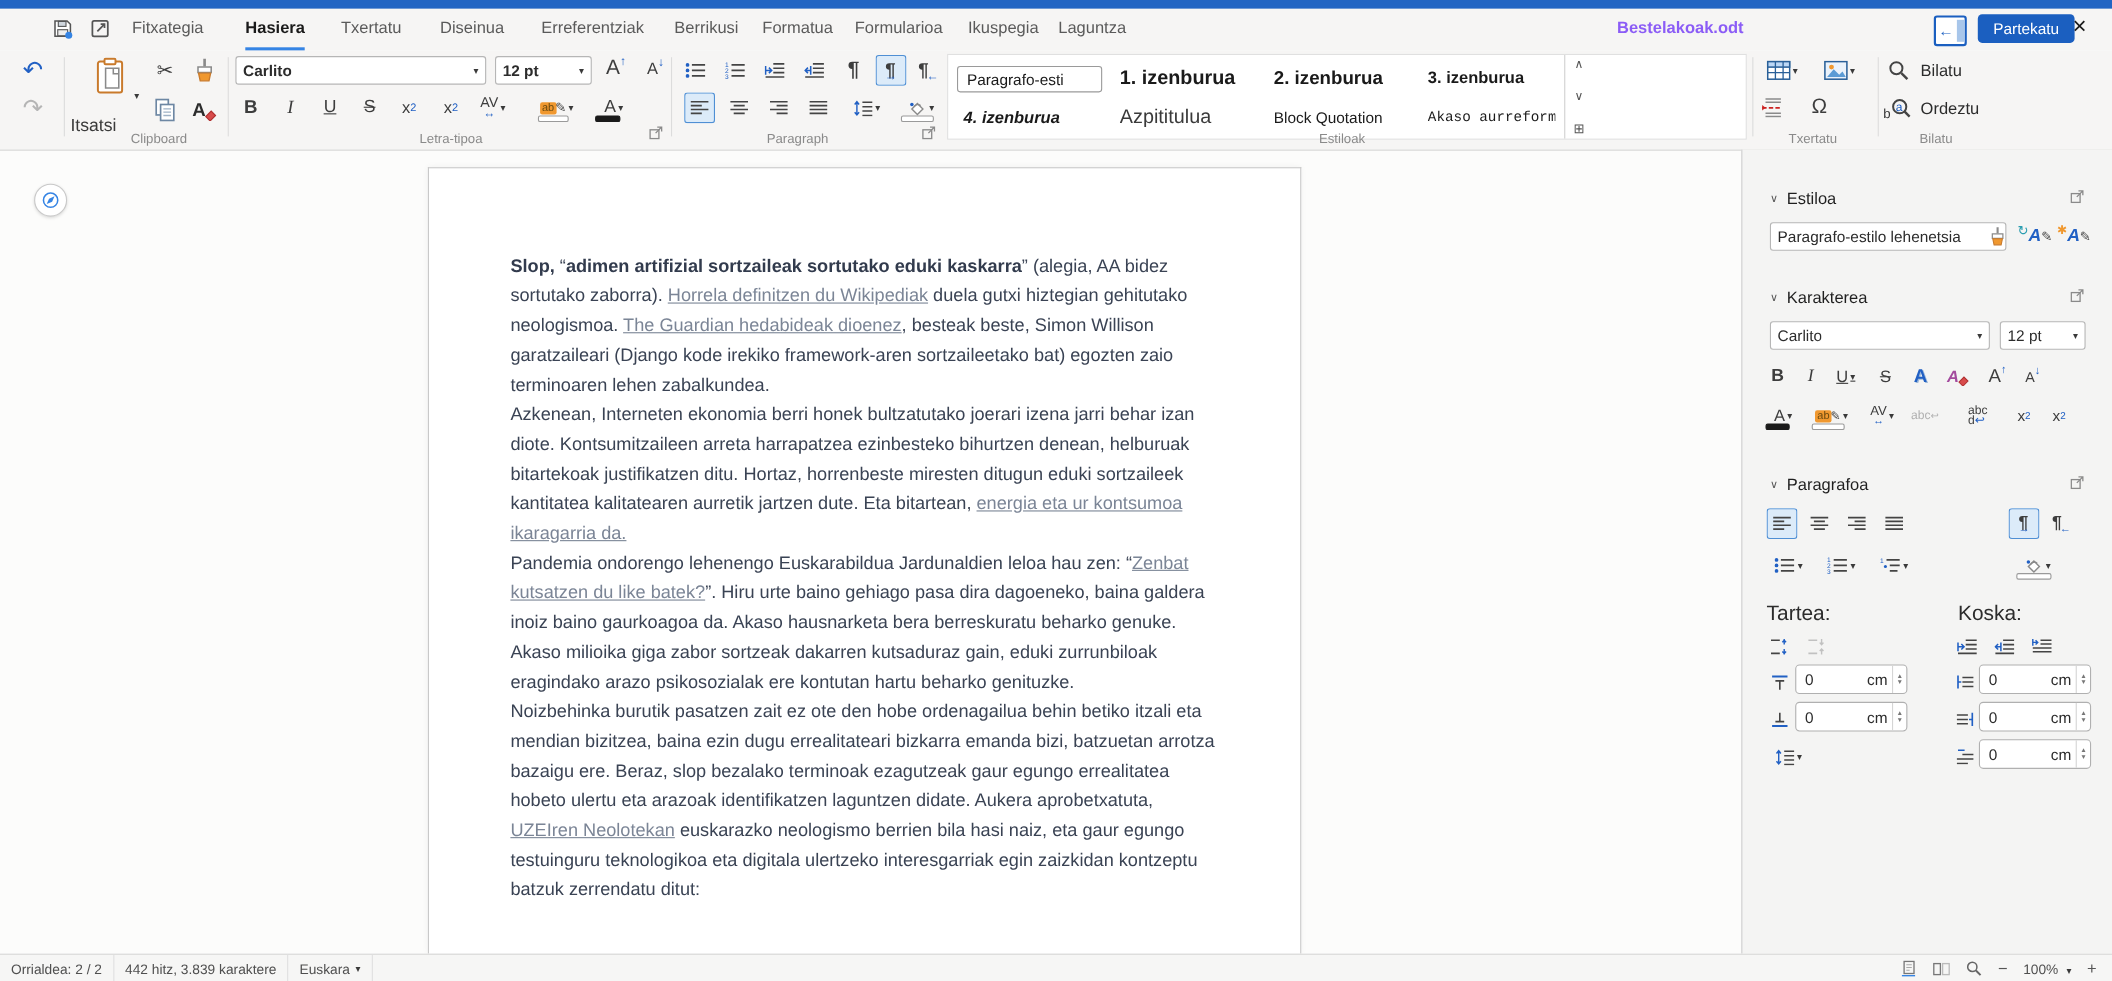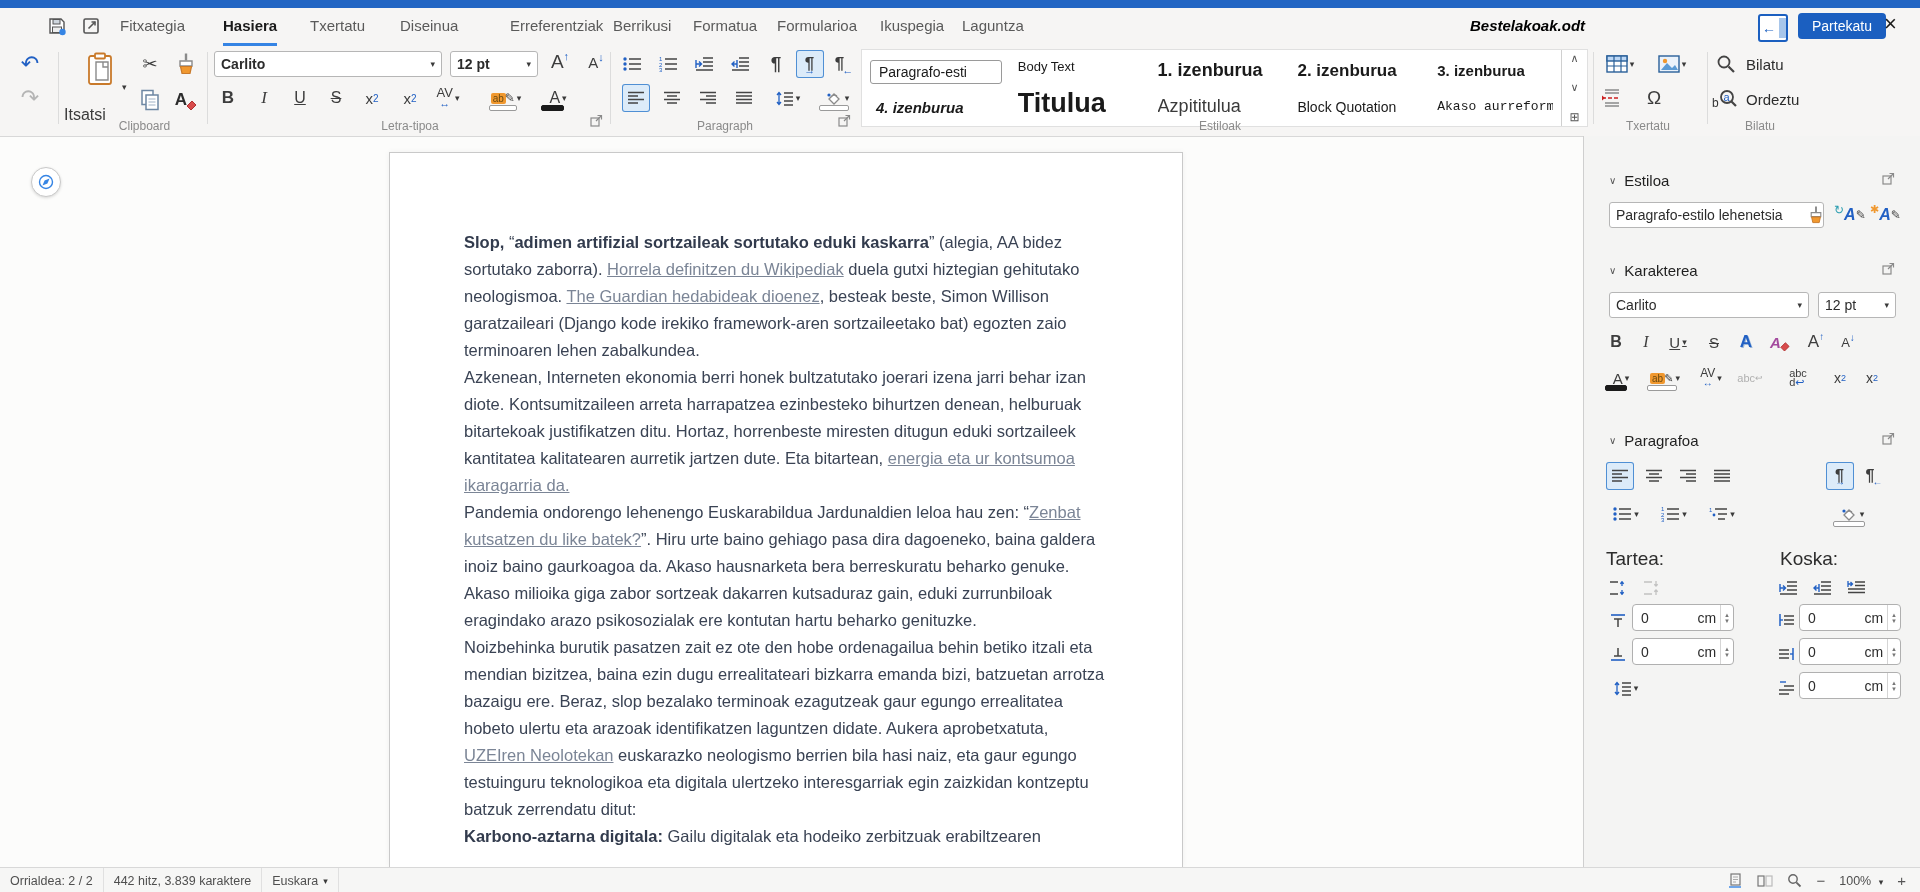--- a/index.html
+++ b/index.html
@@ -4,21 +4,21 @@
 <style>
   html,body{margin:0;padding:0;}
   body{font-family:"Liberation Sans",sans-serif;background:#e0e0e0;}
   #app{position:relative;width:1920px;height:892px;background:#fcfcfb;overflow:hidden;}
   .abs{position:absolute;}
   
   .topstrip{left:0;top:0;width:1920px;height:8px;background:#2265c3;}
   .menubar{left:0;top:8px;width:1920px;height:38px;background:#f6f5f4;}
   .menu-item{position:absolute;top:0;height:35px;display:flex;align-items:center;font-size:15px;color:#5a5a5a;cursor:default;}
   .menu-item.active{color:#1a1a1a;font-weight:bold;border-bottom:3px solid #3584e4;height:35px;}
-  .win-title{font-size:15px;font-weight:bold;color:#000000;font-style:italic;}
+  .win-title{font-size:15px;font-weight:bold;color:#8b5cf6;}
   .share-btn{background:#1b5fc0;color:#fff;font-size:14px;border-radius:4px;padding:5px 14px;}
   
   .toolbar{left:0;top:46px;width:1920px;height:90px;background:#f6f5f4;border-bottom:1px solid #d8d8d8;}
   .tb-sep{position:absolute;top:6px;width:1px;height:72px;background:#dcdcdc;}
   .cap{position:absolute;bottom:3px;font-size:12px;color:#8a8a8a;text-align:center;}
   .ib{position:absolute;display:flex;align-items:center;justify-content:center;height:28px;min-width:28px;border-radius:3px;color:#3d3d3d;}
   .sel{background:#dcebf9;box-shadow:inset 0 0 0 1px #4f8fd4;}
   .dd{font-size:9px;color:#3a3a3a;margin-left:2px;}
   .combo{position:absolute;background:#fff;border:1px solid #b6b6b6;border-radius:3px;display:flex;align-items:center;justify-content:space-between;font-size:14px;color:#2c2c2c;padding:0 6px;height:26px;box-sizing:border-box;overflow:hidden;white-space:nowrap;}
   .combo .val{overflow:hidden;white-space:nowrap;}
@@ -71,21 +71,21 @@
       <svg width="18" height="18" viewBox="0 0 18 18">
           <rect x="2" y="2" width="14" height="14" rx="1.5" fill="none" stroke="#555" stroke-width="1.6"></rect>
           <path d="M6.5 11.5 L13 5" stroke="#555" stroke-width="1.6"></path>
           <path d="M9.5 5H13v3.5" fill="none" stroke="#555" stroke-width="1.6"></path>
         </svg>
     </div>
     <div class="menu-item" style="left:120px;">Fitxategia</div>
     <div class="menu-item active" style="left:223px;">Hasiera</div>
     <div class="menu-item" style="left:310px;">Txertatu</div>
     <div class="menu-item" style="left:400px;">Diseinua</div>
-    <div class="menu-item" style="left:492px;margin-left:18px;">Erreferentziak</div>
+    <div class="menu-item" style="left:492px;">Erreferentziak</div>
     <div class="menu-item" style="left:613px;">Berrikusi</div>
     <div class="menu-item" style="left:693px;">Formatua</div>
     <div class="menu-item" style="left:777px;">Formularioa</div>
     <div class="menu-item" style="left:880px;">Ikuspegia</div>
     <div class="menu-item" style="left:962px;">Laguntza</div>
 
     <div class="abs win-title" style="left:1470px;top:9px;">Bestelakoak.odt</div>
     <div class="abs" style="left:1758px;top:6px;width:26px;height:24px;border:2px solid #1b5fc0;border-radius:3px;background:#fff;display:flex;align-items:center;">
       <span style="color:#1b5fc0;font-size:14px;margin-left:2px;">←</span>
       <span style="margin-left:auto;width:7px;height:20px;background:#a8c6ea;"></span>
@@ -261,24 +261,20 @@
           <rect x="1" y="4" width="8" height="8" fill="none" stroke="#8a8a8a" stroke-width="1.2"></rect>
           <path d="M6 7 L11.5 1.5 M7.5 1.5h4v4" fill="none" stroke="#8a8a8a" stroke-width="1.2"></path>
         </svg>
     </div>
     <div class="cap" style="left:640px;width:170px;">Paragraph</div>
 
     <div class="gallery">
       <div class="gal-col" style="width:148px;">
         <div class="gal-cell" style="border:1px solid #9a9a9a;border-radius:3px;padding:3px 8px;font-size:14px;">Paragrafo-esti</div>
         <div class="gal-cell" style="font-size:15px;font-weight:bold;font-style:italic;padding-left:6px;">4. izenburua</div>
-      </div>
-      <div class="gal-col">
-        <div class="gal-cell" style="font-size:13px;">Body Text</div>
-        <div class="gal-cell" style="font-size:27px;font-weight:bold;line-height:28px;">Titulua</div>
       </div>
       <div class="gal-col">
         <div class="gal-cell" style="font-size:18px;font-weight:bold;">1. izenburua</div>
         <div class="gal-cell" style="font-size:18px;color:#3a3a3a;">Azpititulua</div>
       </div>
       <div class="gal-col">
         <div class="gal-cell" style="font-size:17px;font-weight:bold;">2. izenburua</div>
         <div class="gal-cell" style="font-size:14px;">Block Quotation</div>
       </div>
       <div class="gal-col" style="width:132px;">
@@ -340,21 +336,20 @@
     </div>
     <div class="cap" style="left:1700px;width:120px;">Bilatu</div>
   </div>
 
   <div class="abs doc-page">
     <div class="doc-text">
         <p><span class="run-b">Slop,</span><span> “</span><span class="run-b">adimen artifizial sortzaileak sortutako eduki kaskarra</span><span>” (alegia, AA bidez sortutako zaborra). </span><span class="run-l">Horrela definitzen du Wikipediak</span><span> duela gutxi hiztegian gehitutako neologismoa. </span><span class="run-l">The Guardian hedabideak dioenez</span><span>, besteak beste, Simon Willison garatzaileari (Django kode irekiko framework-aren sortzaileetako bat) egozten zaio terminoaren lehen zabalkundea.</span></p>
         <p><span>Azkenean, Interneten ekonomia berri honek bultzatutako joerari izena jarri behar izan diote. Kontsumitzaileen arreta harrapatzea ezinbesteko bihurtzen denean, helburuak bitartekoak justifikatzen ditu. Hortaz, horrenbeste miresten ditugun eduki sortzaileek kantitatea kalitatearen aurretik jartzen dute. Eta bitartean, </span><span class="run-l">energia eta ur kontsumoa ikaragarria da.</span></p>
         <p><span>Pandemia ondorengo lehenengo Euskarabildua Jardunaldien leloa hau zen: “</span><span class="run-l">Zenbat kutsatzen du like batek?</span><span>”. Hiru urte baino gehiago pasa dira dagoeneko, baina galdera inoiz baino gaurkoagoa da. Akaso hausnarketa bera berreskuratu beharko genuke. Akaso milioika giga zabor sortzeak dakarren kutsaduraz gain, eduki zurrunbiloak eragindako arazo psikosozialak ere kontutan hartu beharko genituzke.</span></p>
         <p><span>Noizbehinka burutik pasatzen zait ez ote den hobe ordenagailua behin betiko itzali eta mendian bizitzea, baina ezin dugu errealitateari bizkarra emanda bizi, batzuetan arrotza bazaigu ere. Beraz, slop bezalako terminoak ezagutzeak gaur egungo errealitatea hobeto ulertu eta arazoak identifikatzen laguntzen didate. Aukera aprobetxatuta, </span><span class="run-l">UZEIren Neolotekan</span><span> euskarazko neologismo berrien bila hasi naiz, eta gaur egungo testuinguru teknologikoa eta digitala ulertzeko interesgarriak egin zaizkidan kontzeptu batzuk zerrendatu ditut:</span></p>
-        <p><span class="run-b">Karbono-aztarna digitala:</span><span> Gailu digitalak eta hodeiko zerbitzuak erabiltzearen</span></p>
       </div>
   </div>
   <div class="abs compass">
     <svg width="16" height="16" viewBox="0 0 16 16">
         <circle cx="8" cy="8" r="6.5" fill="none" stroke="#3584e4" stroke-width="1.4"></circle>
         <path d="M8 3 10 8 8 13 6 8z" fill="#3584e4" transform="rotate(45 8 8)"></path>
       </svg>
   </div>
 
   <div class="abs sidebar">

